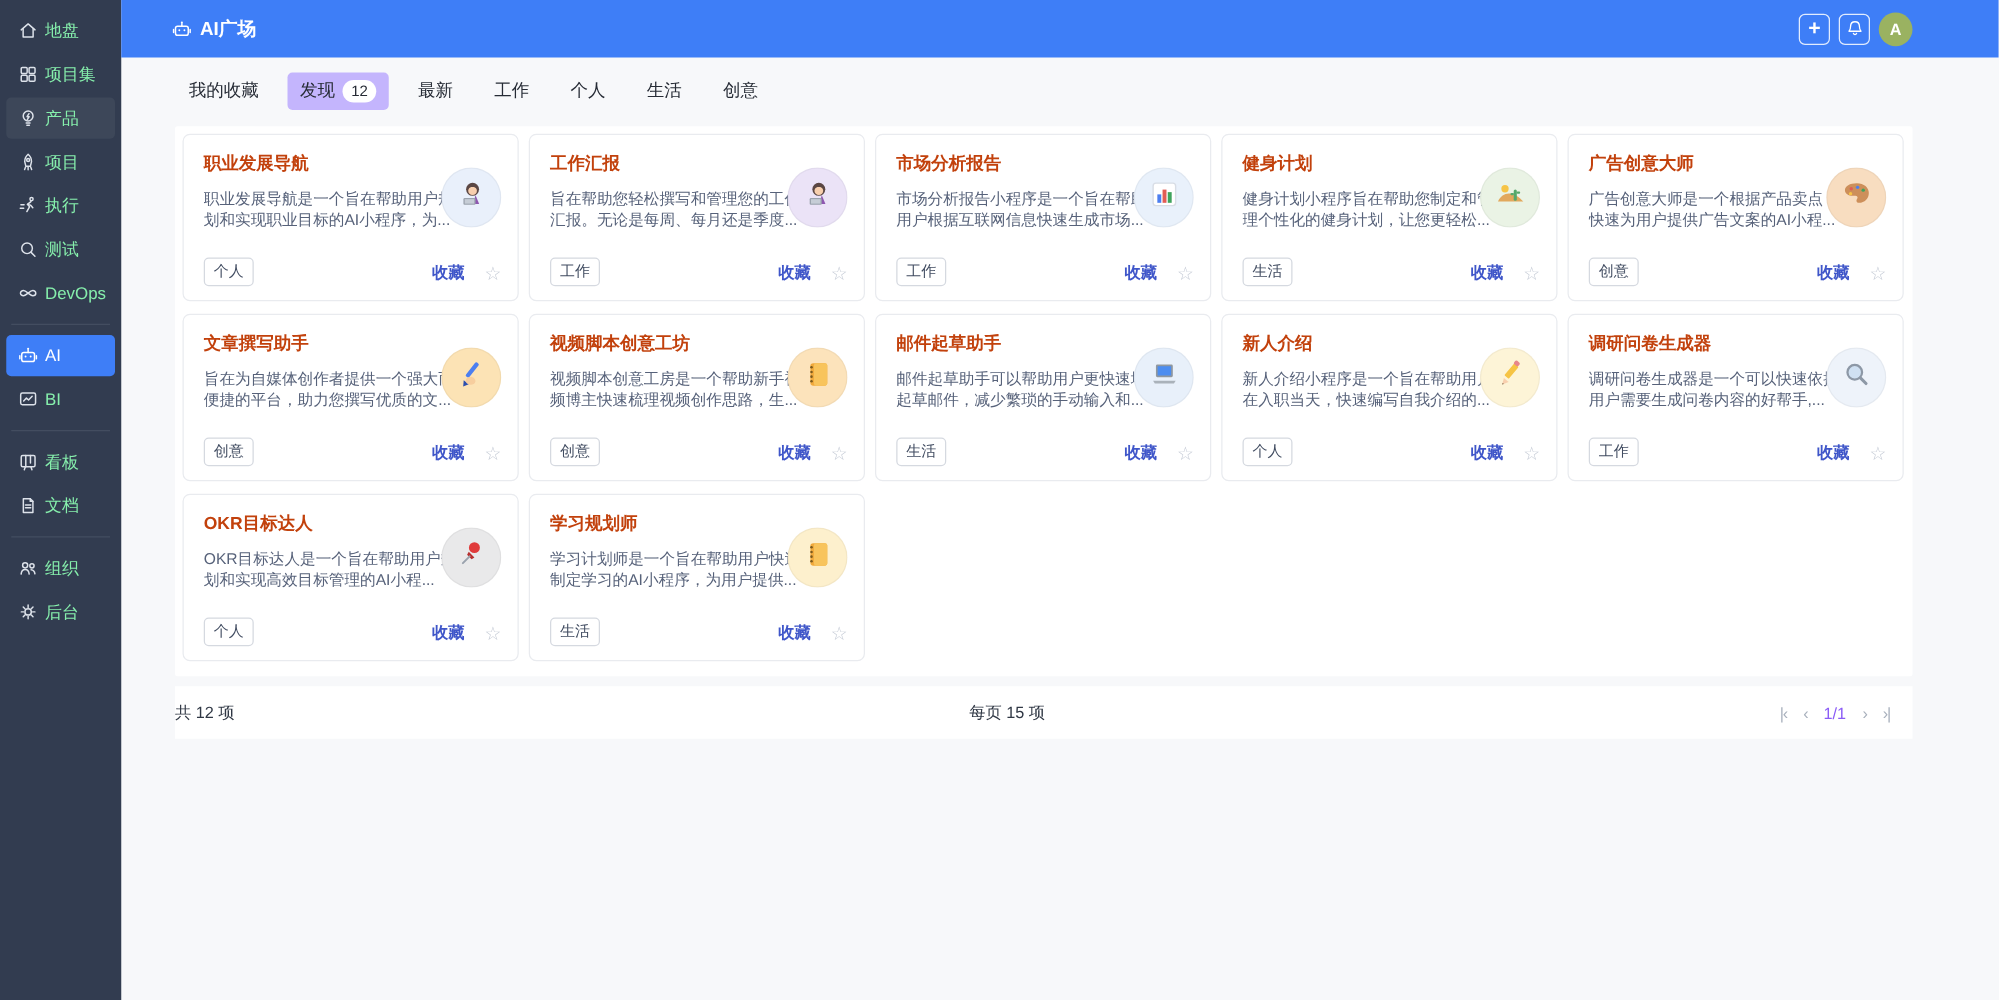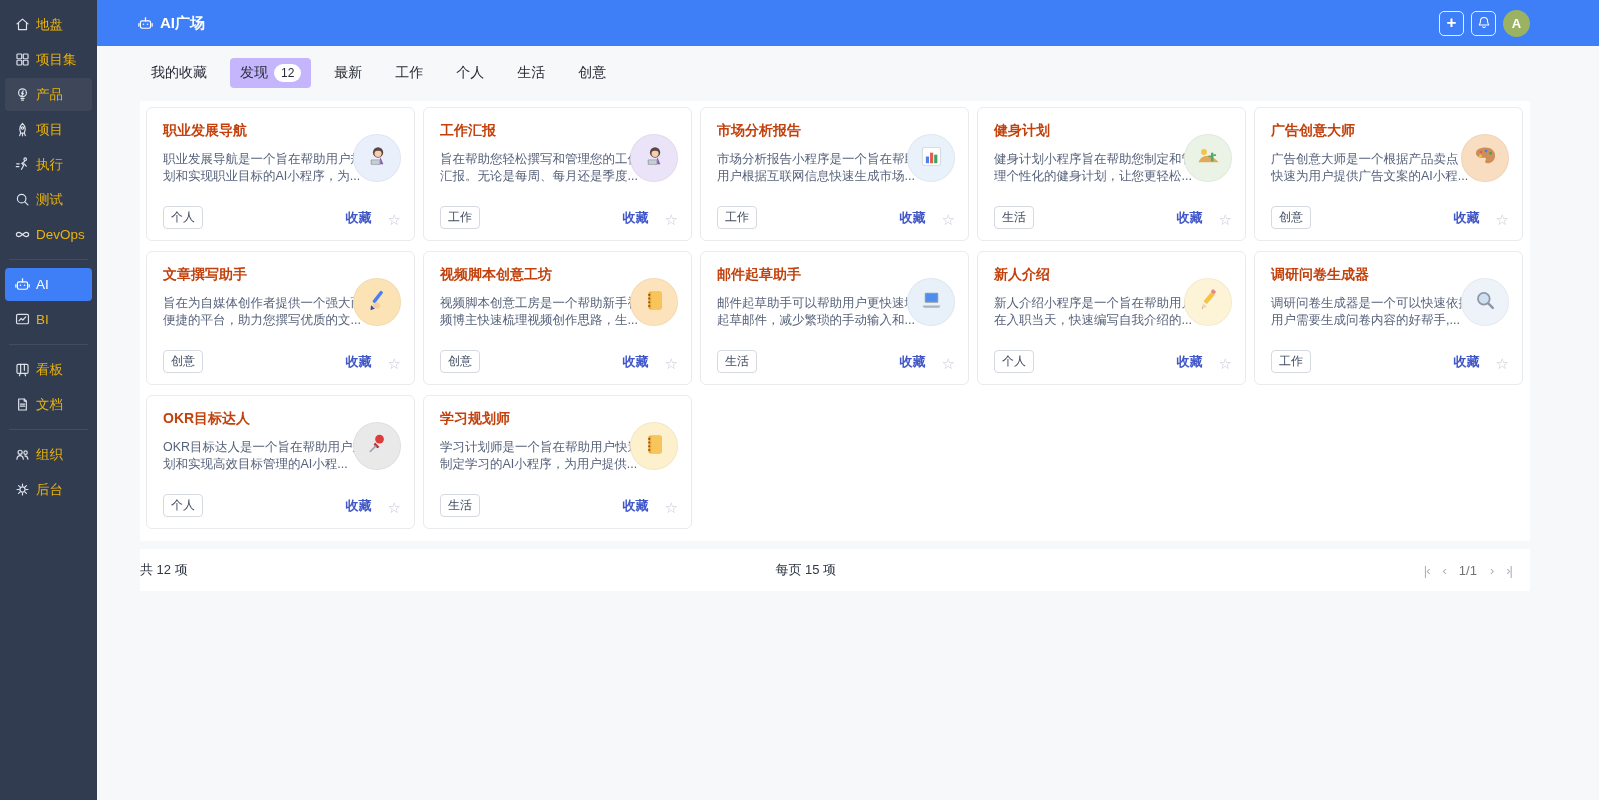--- a/index.html
+++ b/index.html
@@ -1,21 +1,21 @@
 <!DOCTYPE html>
 <html><head>
 <meta charset="utf-8">
 <style>
   html,body{margin:0;padding:0}
   body{width:1599px;height:800px;overflow:hidden;background:#f7f8fa;
        font-family:"Liberation Sans","DejaVu Sans",sans-serif;display:flex}
   
   .sidebar{width:97px;min-width:97px;height:800px;background:#323c50;box-sizing:border-box;padding-top:6px}
   .side-item{display:flex;align-items:center;gap:5px;height:33px;margin:2px 5px;padding:0 2px 0 8px;
-             border-radius:4px;color:#eab308;font-size:13.5px;cursor:pointer;white-space:nowrap}
+             border-radius:4px;color:#86efac;font-size:13.5px;cursor:pointer;white-space:nowrap}
   .side-item.hl{background:#3d4759}
   .side-item.active{background:#3e7ef7;color:#fff}
   .side-icon{width:18px;height:18px;display:inline-flex;align-items:center;justify-content:center;flex:none}
   .side-icon svg{width:17px;height:17px}
   .side-divider{height:1px;background:#434d60;margin:8px 9px}
   
   .main{flex:1;display:flex;flex-direction:column}
   .header{height:46px;min-height:46px;background:#3e7ef7;display:flex;align-items:center;
           padding:0 69px 0 40px;box-sizing:border-box;color:#fff}
   .header-title{display:flex;align-items:center;gap:6px;font-size:15px;font-weight:bold}
@@ -44,21 +44,21 @@
   .card-avatar svg{width:27px;height:27px}
   .card-footer{position:absolute;left:16px;right:13px;bottom:11px;display:flex;align-items:center;justify-content:space-between}
   .card-tag{border:1px solid #d5d9e0;border-radius:4px;padding:2px 7px;font-size:12px;color:#414c61;background:#fff}
   .fav{display:flex;align-items:flex-end;gap:16px;font-size:13px;font-weight:bold;color:#3f56c9;cursor:pointer}
   .fav-star{color:#c3c9d4;font-size:15px;font-weight:normal;line-height:1}
   
   .pager{width:1390px;margin:8px 0 0 43px;background:#fff;height:42px;display:flex;align-items:center;
          justify-content:space-between;gap:14px;padding-right:18px;box-sizing:border-box;font-size:13px;color:#2f3744}
   .pager-nav{display:flex;align-items:center;gap:13px;color:#a9b1bd}
   .pager-btn{cursor:pointer;letter-spacing:-1px;font-size:13px}
-  .pager-page{color:#737373}
+  .pager-page{color:#8b5cf6}
 </style>
 </head>
 <body>
 
 <nav class="sidebar">
   <div class="side-item">
     <span class="side-icon">
         <svg viewBox="0 0 20 20" fill="none" stroke="#dde2ea" stroke-width="1.4" stroke-linecap="round" stroke-linejoin="round">
           <path d="M3.5 9.3L10 3.7l6.5 5.6"></path>
           <path d="M5.3 8.2V16h9.4V8.2"></path>

